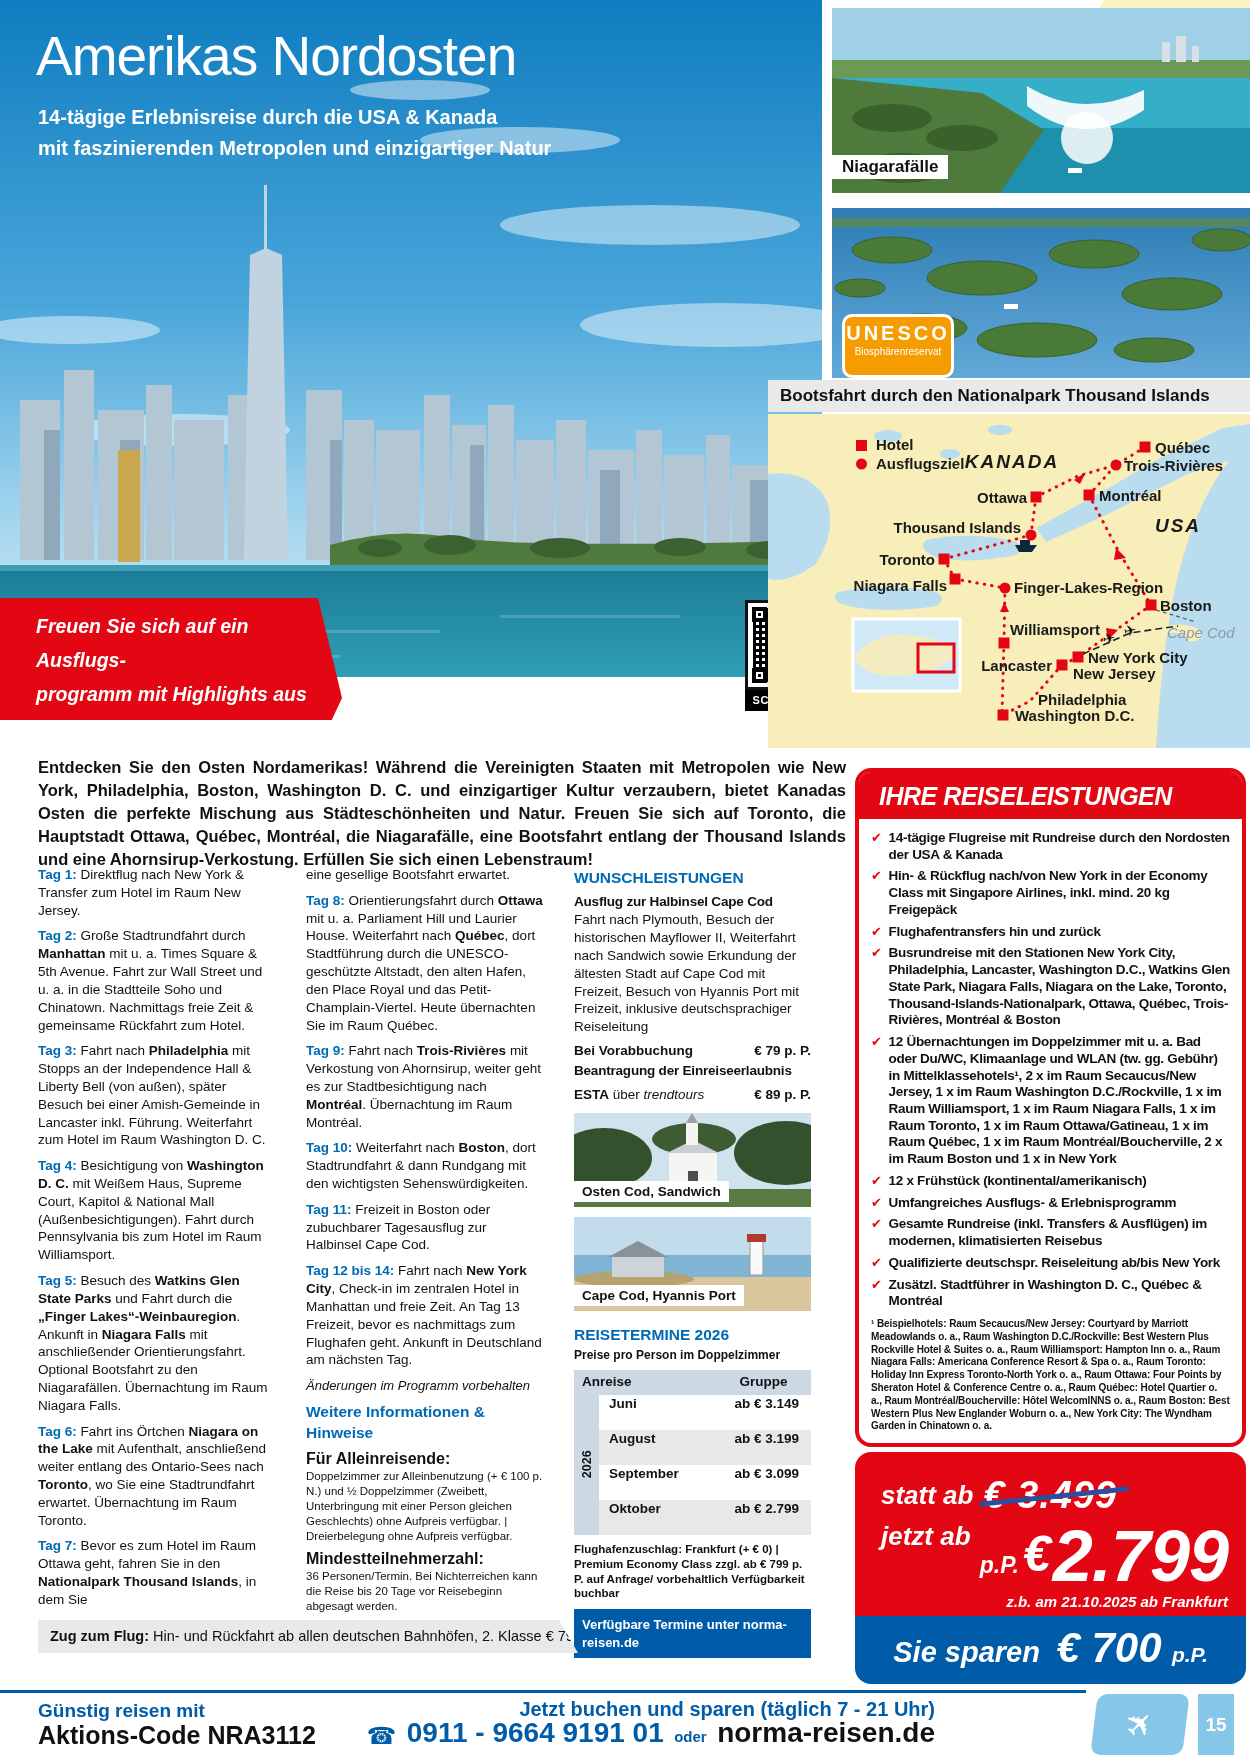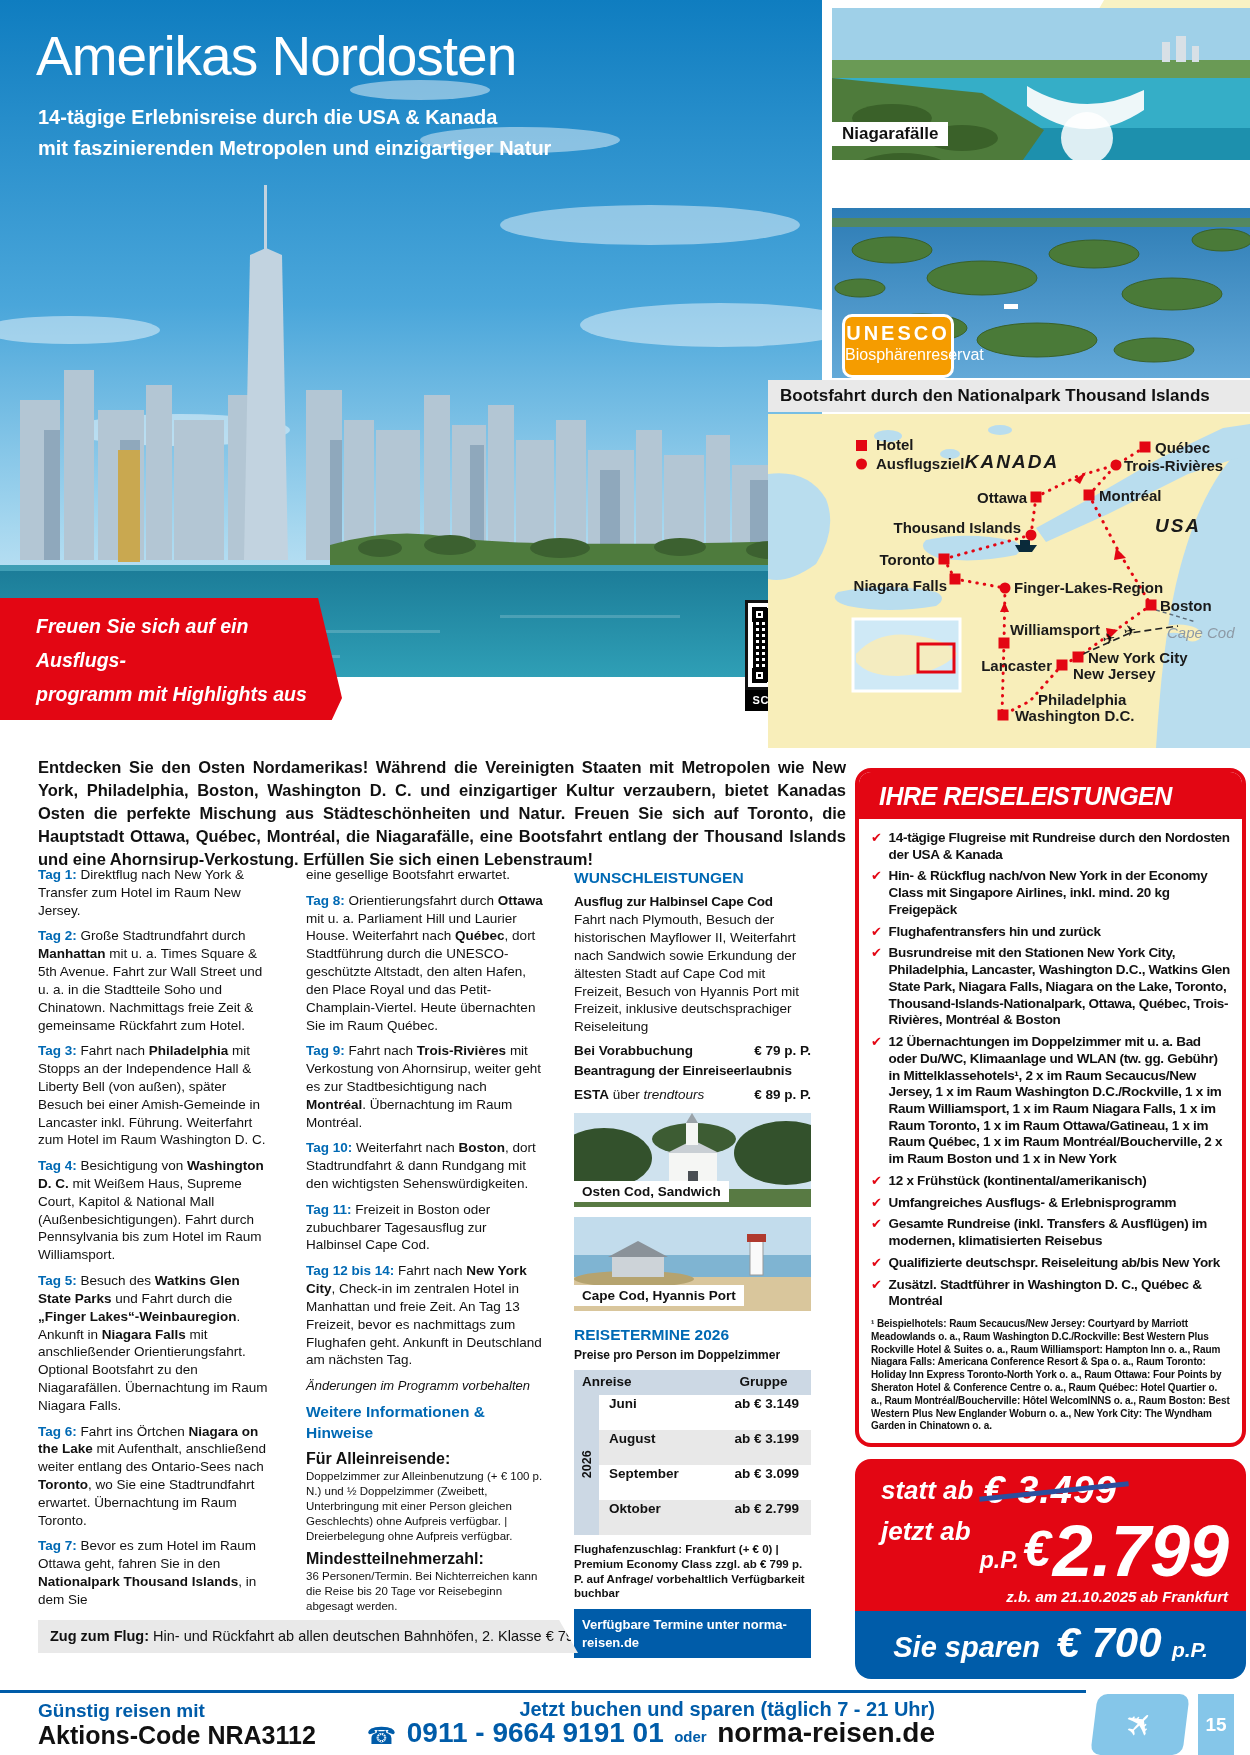--- a/index.html
+++ b/index.html
@@ -21,27 +21,27 @@
   .qr i::after{content:"";position:absolute;inset:2px;background:#000;}
   .qr .f1{left:4px;top:4px}.qr .f2{right:4px;top:4px}.qr .f3{left:4px;bottom:4px}
   .qr-label{position:absolute;left:745px;top:690px;width:82px;height:21px;background:#000;color:#fff;
             font-size:11px;font-weight:bold;text-align:center;line-height:21px;letter-spacing:.5px;}
   
   .badge{position:absolute;left:1058px;top:0;width:192px;height:50px;background:#f8f2c4;
          clip-path:polygon(24% 0,100% 0,100% 100%,9% 100%);}
   .badge span{position:absolute;right:16px;top:11px;color:#0069b4;font-size:21px;font-weight:bold;font-style:italic;}
   .photo{position:absolute;overflow:hidden;}
   .photo svg{display:block;}
-  #ph-niagara{left:832px;top:8px;width:418px;height:152px;}
+  #ph-niagara{left:832px;top:8px;width:418px;height:185px;}
   #ph-thousand{left:832px;top:208px;width:418px;height:170px;}
   .pcap{position:absolute;left:0;bottom:14px;background:#fff;color:#111;font-weight:bold;font-size:17px;padding:2px 10px;}
   .unesco{position:absolute;left:842px;top:314px;width:112px;height:64px;background:#f59c00;border:3px solid #fff;
           border-radius:10px;box-sizing:border-box;text-align:center;color:#fff;}
   .unesco .t1{font-size:20px;font-weight:bold;letter-spacing:3px;margin-top:5px;}
-  .unesco .t2{font-size:16px;margin-top:1px;}
+  .unesco .t2{font-size:10px;margin-top:1px;}
   .capbar{position:absolute;left:768px;top:380px;width:482px;height:32px;background:#e9e9e9;font-weight:bold;
           font-size:17px;line-height:32px;padding-left:12px;box-sizing:border-box;}
   .map{position:absolute;left:768px;top:414px;width:482px;height:334px;}
   .map svg{display:block;width:482px;height:334px;}
   .mlbl{font:bold 15px "Liberation Sans",sans-serif;fill:#1a1a1a;}
   .mregion{font:italic bold 19px "Liberation Sans",sans-serif;fill:#1a1a1a;letter-spacing:2px;}
   .mcape{font:italic 15px "Liberation Sans",sans-serif;fill:#8d9aa6;}
   
   .intro{position:absolute;left:38px;top:756px;width:808px;font-size:16.5px;font-weight:bold;line-height:1.4;text-align:justify;}
   .col{position:absolute;top:866px;width:237px;font-size:13.5px;line-height:1.32;}
@@ -80,22 +80,22 @@
          line-height:33px;padding-left:12px;box-sizing:border-box;clip-path:polygon(0 0,96.5% 0,100% 100%,0 100%);}
   
   .sidebar{position:absolute;left:855px;top:768px;width:391px;}
   .svc{border:4px solid #e30613;border-radius:16px;overflow:hidden;background:#fff;}
   .svc-head{background:#e30613;color:#fff;font-style:italic;font-weight:bold;font-size:25px;padding:10px 0 8px 20px;letter-spacing:-.5px;}
   .svc-body{padding:11px 12px 10px 12px;}
   .svc ul{list-style:none;margin:0;padding:0;}
   .svc li{display:flex;margin-bottom:5px;font-size:13.5px;font-weight:bold;line-height:1.24;letter-spacing:-.3px;}
   .chk{color:#e30613;margin-right:7px;font-family:"DejaVu Sans",sans-serif;font-size:13px;}
   .fn{font-size:10px;font-weight:bold;line-height:1.28;margin-top:8px;letter-spacing:-.1px;}
-  .pricebox{margin-top:12px;background:#e30613;border-radius:16px 16px 0 0;color:#fff;position:relative;
-            padding:10px 18px 6px 26px;box-sizing:border-box;}
+  .pricebox{margin-top:5px;background:#e30613;border-radius:16px 16px 0 0;color:#fff;position:relative;
+            padding:22px 18px 6px 26px;box-sizing:border-box;}
   .statt{font-style:italic;font-weight:bold;font-size:26px;display:flex;align-items:center;gap:10px;}
   .statt .val{font-size:38px;position:relative;letter-spacing:1px;}
   .statt .val::after{content:"";position:absolute;left:-4px;right:-12px;top:46%;height:5px;background:#2b4f9e;transform:rotate(-6deg);}
   .prow{position:relative;height:72px;}
   .jetzt{position:absolute;left:0;top:4px;font-style:italic;font-weight:bold;font-size:26px;}
   .big{position:absolute;right:0;bottom:2px;display:flex;align-items:flex-end;font-style:italic;font-weight:bold;}
   .big .pp{font-size:23px;margin:0 4px 8px 0;}
   .big .euro{font-size:50px;margin:0 2px 4px 0;}
   .big .num{font-size:72px;line-height:.85;letter-spacing:-1px;}
   .example{text-align:right;font-style:italic;font-weight:bold;font-size:15px;margin-top:4px;}

